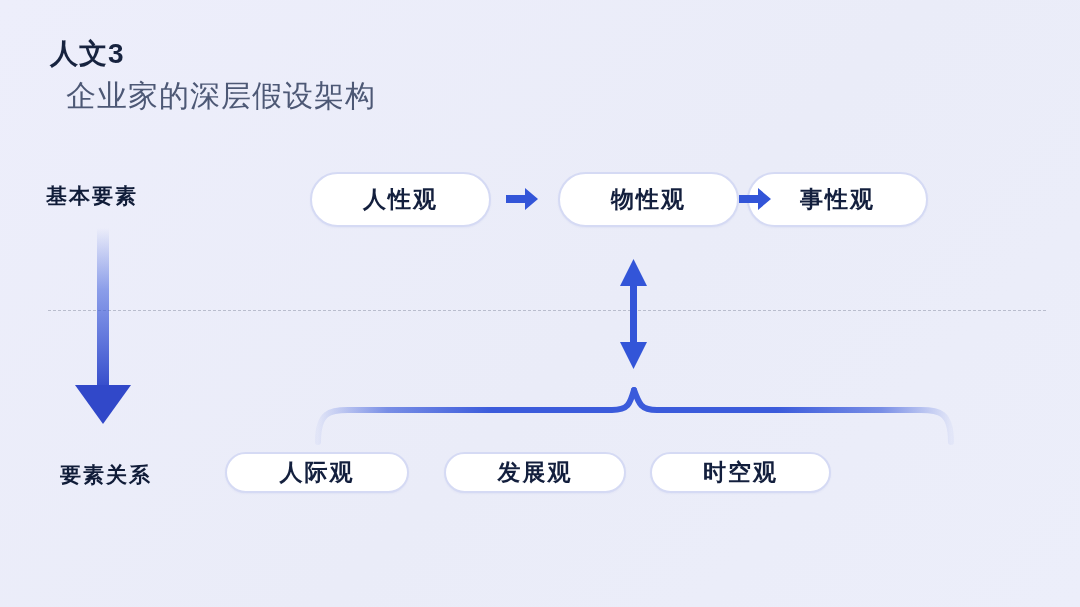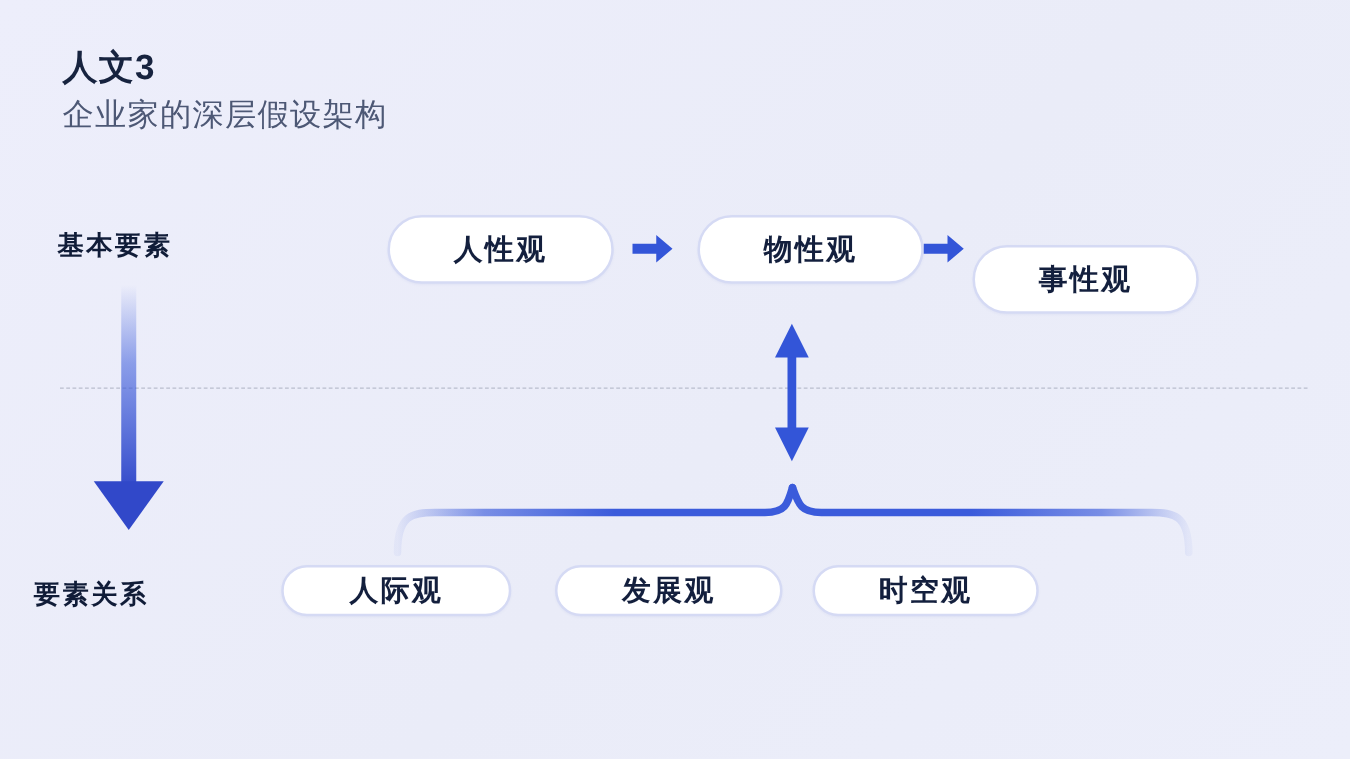--- a/index.html
+++ b/index.html
@@ -30,40 +30,40 @@
   #title {
     font-size: 28px;
     font-weight: 700;
     color: #17233f;
     letter-spacing: 1px;
     line-height: 1.15;
     margin: 0;
     white-space: nowrap;
   }
   #subtitle {
-    font-size: 25px;
+    font-size: 30px;
     font-weight: 400;
     color: #4d5875;
     letter-spacing: 1px;
     line-height: 1.3;
-    margin: 6px 0 0 0;
+    margin: 6px 0 0 16px;
     white-space: nowrap;
   }
 
   
   .row-label {
     position: absolute;
     font-size: 21px;
     font-weight: 700;
     color: #101c38;
     letter-spacing: 2px;
     white-space: nowrap;
   }
   #label-basic   { left: 46px; top: 182px; }
-  #label-relation{ left: 27px; top: 461px; text-align: center; }
+  #label-relation{ left: 60px; top: 461px; text-align: center; }
 
   
   .pill {
     position: absolute;
     display: flex;
     align-items: center;
     justify-content: center;
     background: #ffffff;
     border: 2px solid #d5daf4;
     border-radius: 999px;
@@ -75,21 +75,21 @@
     font-weight: 700;
     color: #131f3d;
     letter-spacing: 2px;
     white-space: nowrap;
   }
 
   
   .pill.top { top: 172px; height: 55px; }
   #pill-top-0 { left: 310px; width: 181px; }
   #pill-top-1 { left: 558px; width: 181px; }
-  #pill-top-2 { left: 778px; width: 181px; margin-top: 24px; }
+  #pill-top-2 { left: 747px; width: 181px; }
 
   
   .pill.bottom { top: 452px; height: 41px; }
   #pill-bot-0 { left: 225px; width: 184px; }
   #pill-bot-1 { left: 444px; width: 182px; justify-content: center; }
   #pill-bot-2 { left: 650px; width: 181px; }
   #pill-bot-3 { left: 871px; width: 181px; }
 
   
   .flow-arrow {

